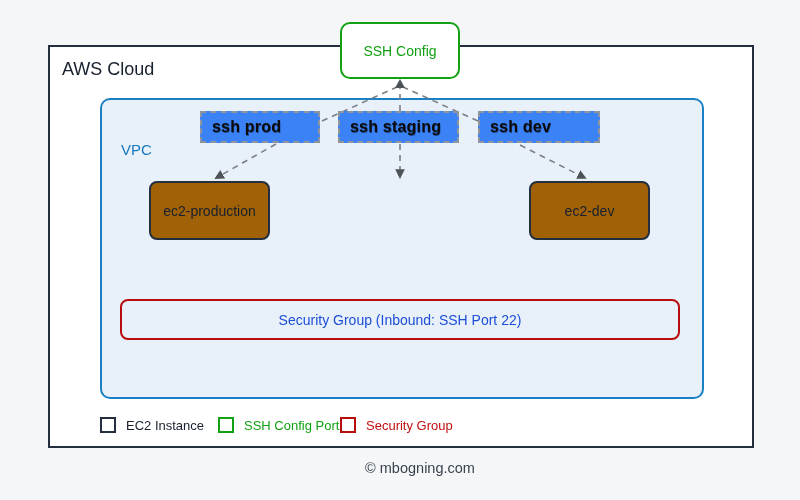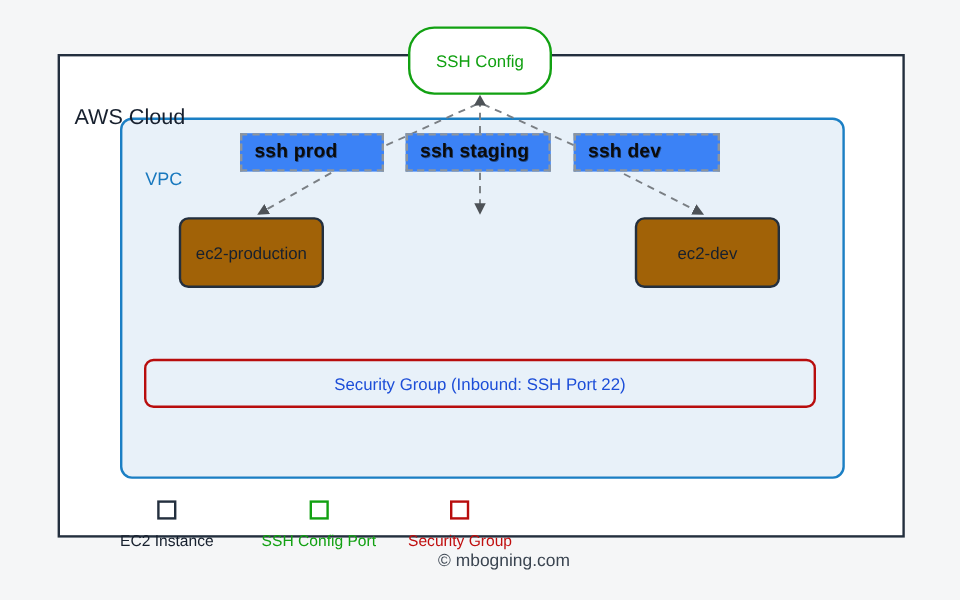--- a/index.html
+++ b/index.html
@@ -22,21 +22,20 @@
     left: 48px; top: 45px; width: 706px; height: 403px;
     border: 2px solid #232f3e;
     background: #ffffff;
     z-index: 1;
   }
   .aws-label {
     left: 62px; top: 59px;
     font-size: 18px;
     color: #17202e;
     z-index: 4;
-    margin-top: 28px;
   }
 
   
   .vpc {
     left: 100px; top: 98px; width: 604px; height: 301px;
     border: 2px solid #1b7fc4;
     border-radius: 10px;
     background: #e8f1f9;
     z-index: 2;
   }
@@ -52,21 +51,21 @@
   .connectors {
     left: 0; top: 0; width: 800px; height: 500px;
     z-index: 5;
     pointer-events: none;
   }
 
   
   .ssh-config {
     left: 340px; top: 22px; width: 120px; height: 57px;
     border: 2.5px solid #12a112;
-    border-radius: 22px;
+    border-radius: 10px;
     background: #ffffff;
     color: #12a112;
     font-size: 14px;
     display: flex; align-items: center; justify-content: center;
     z-index: 6;
   }
 
   
   .ssh-box {
     top: 111px; height: 32px;
@@ -111,21 +110,20 @@
     z-index: 6;
   }
 
   
   .legend-item {
     top: 417px;
     display: flex; align-items: center;
     gap: 10px;
     z-index: 6;
     font-size: 13px;
-    flex-direction: column;
   }
   .legend-item-0 { left: 100px; }
   .legend-item-1 { left: 218px; }
   .legend-item-2 { left: 340px; }
   .legend-swatch {
     width: 16px; height: 16px;
     border: 2px solid #000;
     background: #ffffff;
     flex: 0 0 auto;
   }

